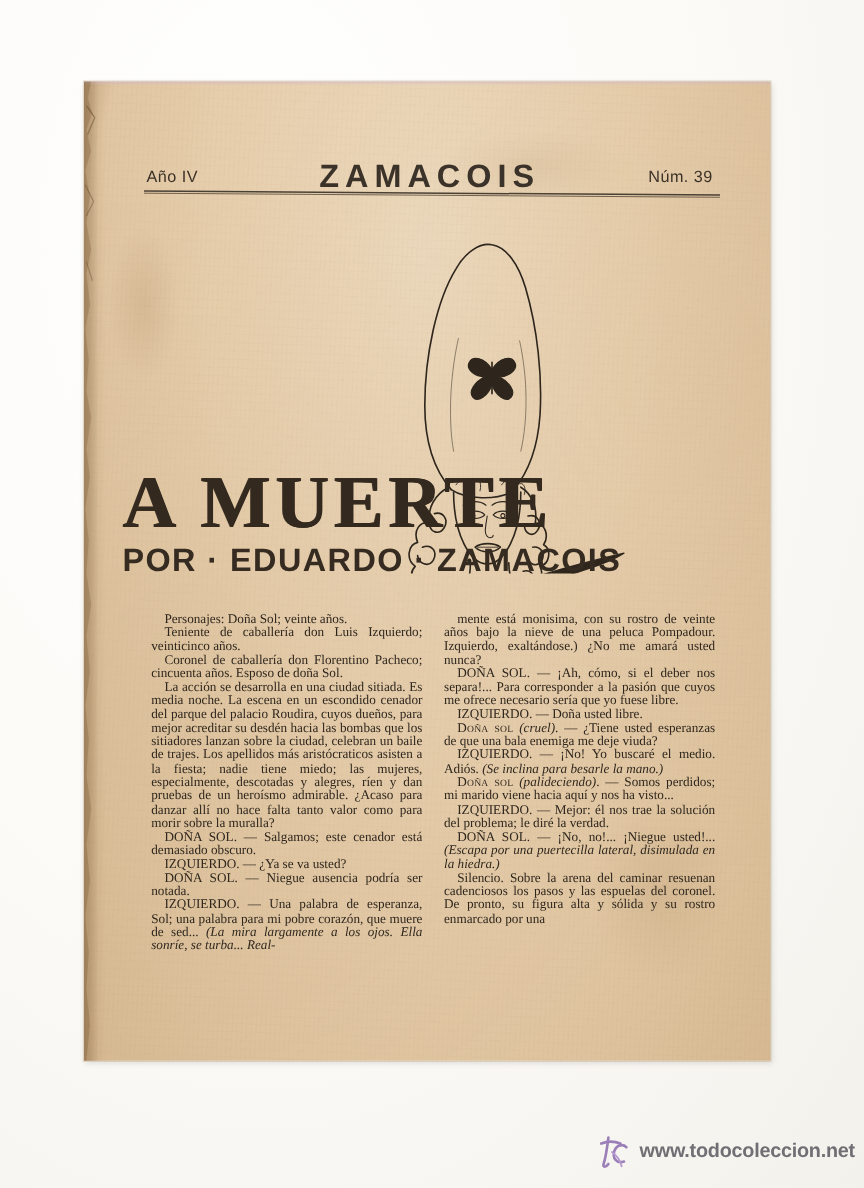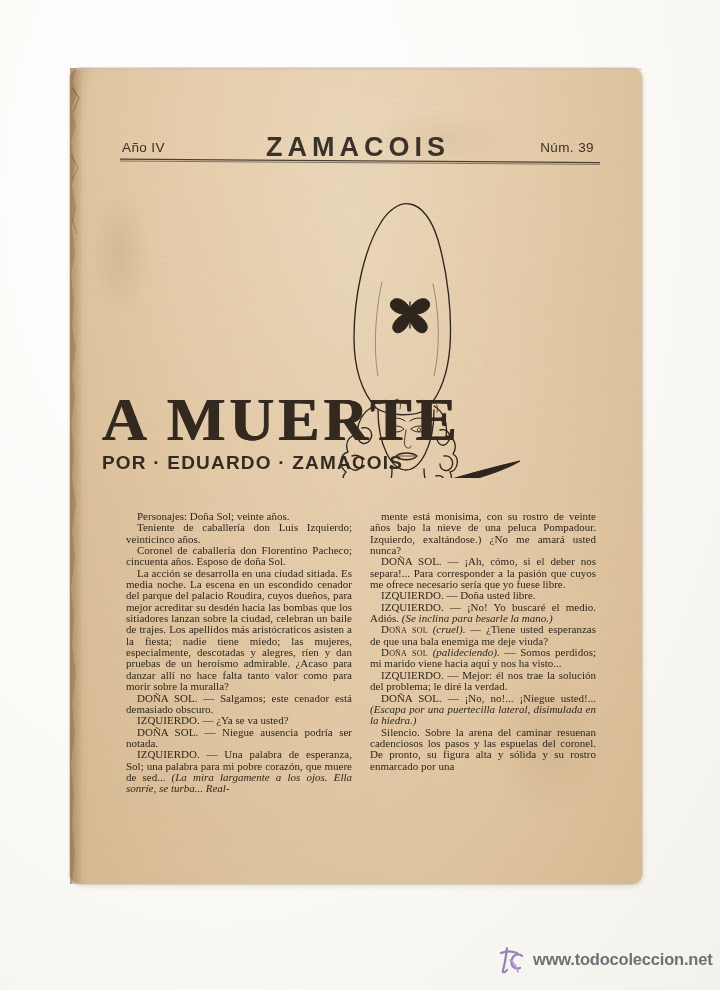--- a/index.html
+++ b/index.html
@@ -23,21 +23,20 @@
   }
 
   
   #page-sheet{
     position:absolute;left:70px;top:68px;width:572px;height:816px;
     background:
       linear-gradient(105deg, rgba(183,150,112,.30) 0 8px, rgba(183,150,112,0) 26px),
       linear-gradient(to right, rgba(140,105,65,.17) 0 4px, rgba(140,105,65,0) 18px),
       radial-gradient(ellipse at 50% 18%, #ecd9bd 0%, #e6cdab 45%, #ddc29d 78%, #d6b992 100%);
     box-shadow:0 0 0 1px rgba(175,150,120,.28), 1px 2px 5px rgba(90,70,50,.16);
-    border-radius:10px;
   }
   
   #paper-grain{
     position:absolute;inset:0;pointer-events:none;opacity:.5;
     background-image:
       repeating-linear-gradient(93deg, rgba(150,115,75,.055) 0 1px, rgba(255,255,255,0) 1px 4px),
       repeating-linear-gradient(2deg, rgba(120,90,55,.035) 0 1px, rgba(255,255,255,0) 1px 7px),
       radial-gradient(ellipse at 15% 60%, rgba(150,115,75,.10), rgba(0,0,0,0) 60%),
       radial-gradient(ellipse at 85% 30%, rgba(160,125,85,.08), rgba(0,0,0,0) 55%);
   }
@@ -80,21 +79,21 @@
   #headline-block{position:absolute;left:32px;top:322px;width:510px;}
   #story-title{
     font-family:"Liberation Serif", serif;
     font-weight:700;font-size:62px;letter-spacing:4px;color:#33291f;
     line-height:.96;
     text-shadow:0.6px 0 0 #33291f, -0.4px 0 0 rgba(51,41,31,.75);
   }
   #story-byline{
     margin-top:2px;
     font-family:"Liberation Sans", sans-serif;
-    font-weight:700;font-size:19px;letter-spacing:1.2px;color:#352b21;
+    font-weight:700;font-size:27px;letter-spacing:1.2px;color:#352b21;
   }
 
   
   #body-columns{
     position:absolute;left:56px;top:443px;width:470px;height:255px;
     display:flex;gap:18px;
   }
   .column{
     width:226px;
     font-family:"Liberation Serif", serif;
@@ -239,22 +238,22 @@
         <p>La acción se desarrolla en una ciudad sitiada. Es media noche. La escena en un escondido cenador del parque del palacio Roudira, cuyos dueños, para mejor acreditar su desdén hacia las bombas que los sitiadores lanzan sobre la ciudad, celebran un baile de trajes. Los apellidos más aristócraticos asisten a la fiesta; nadie tiene miedo; las mujeres, especialmente, descotadas y alegres, ríen y dan pruebas de un heroísmo admirable. ¿Acaso para danzar allí no hace falta tanto valor como para morir sobre la muralla?</p>
         <p>DOÑA SOL. — Salgamos; este cenador está demasiado obscuro.</p>
         <p>IZQUIERDO. — ¿Ya se va usted?</p>
         <p>DOÑA SOL. — Niegue ausencia podría ser notada.</p>
         <p>IZQUIERDO. — Una palabra de esperanza, Sol; una palabra para mi pobre corazón, que muere de sed... <span class="it">(La mira largamente a los ojos. Ella sonríe, se turba... Real-</span></p>
       </div>
     <div class="column" id="col-right">
         <p>mente está monisima, con su rostro de veinte años bajo la nieve de una peluca Pompadour. Izquierdo, exaltándose.) ¿No me amará usted nunca?</p>
         <p>DOÑA SOL. — ¡Ah, cómo, si el deber nos separa!... Para corresponder a la pasión que cuyos me ofrece necesario sería que yo fuese libre.</p>
         <p>IZQUIERDO. — Doña usted libre.</p>
+        <p><span class="sc">Doña sol</span> <span class="it">(cruel)</span>. — ¿Tiene usted esperanzas de que una bala enemiga me deje viuda?</p>
         <p>IZQUIERDO. — ¡No! Yo buscaré el medio. Adiós. <span class="it">(Se inclina para besarle la mano.)</span></p>
-        <p><span class="sc">Doña sol</span> <span class="it">(cruel)</span>. — ¿Tiene usted esperanzas de que una bala enemiga me deje viuda?</p>
         <p><span class="sc">Doña sol</span> <span class="it">(palideciendo)</span>. — Somos perdidos; mi marido viene hacia aquí y nos ha visto...</p>
         <p>IZQUIERDO. — Mejor: él nos trae la solución del problema; le diré la verdad.</p>
         <p>DOÑA SOL. — ¡No, no!... ¡Niegue usted!... <span class="it">(Escapa por una puertecilla lateral, disimulada en la hiedra.)</span></p>
         <p>Silencio. Sobre la arena del caminar resuenan cadenciosos los pasos y las espuelas del coronel. De pronto, su figura alta y sólida y su rostro enmarcado por una</p>
       </div>
   </div>
 </div>
 
 <div id="watermark">
   <svg id="wm-logo" viewBox="0 0 28 30">

